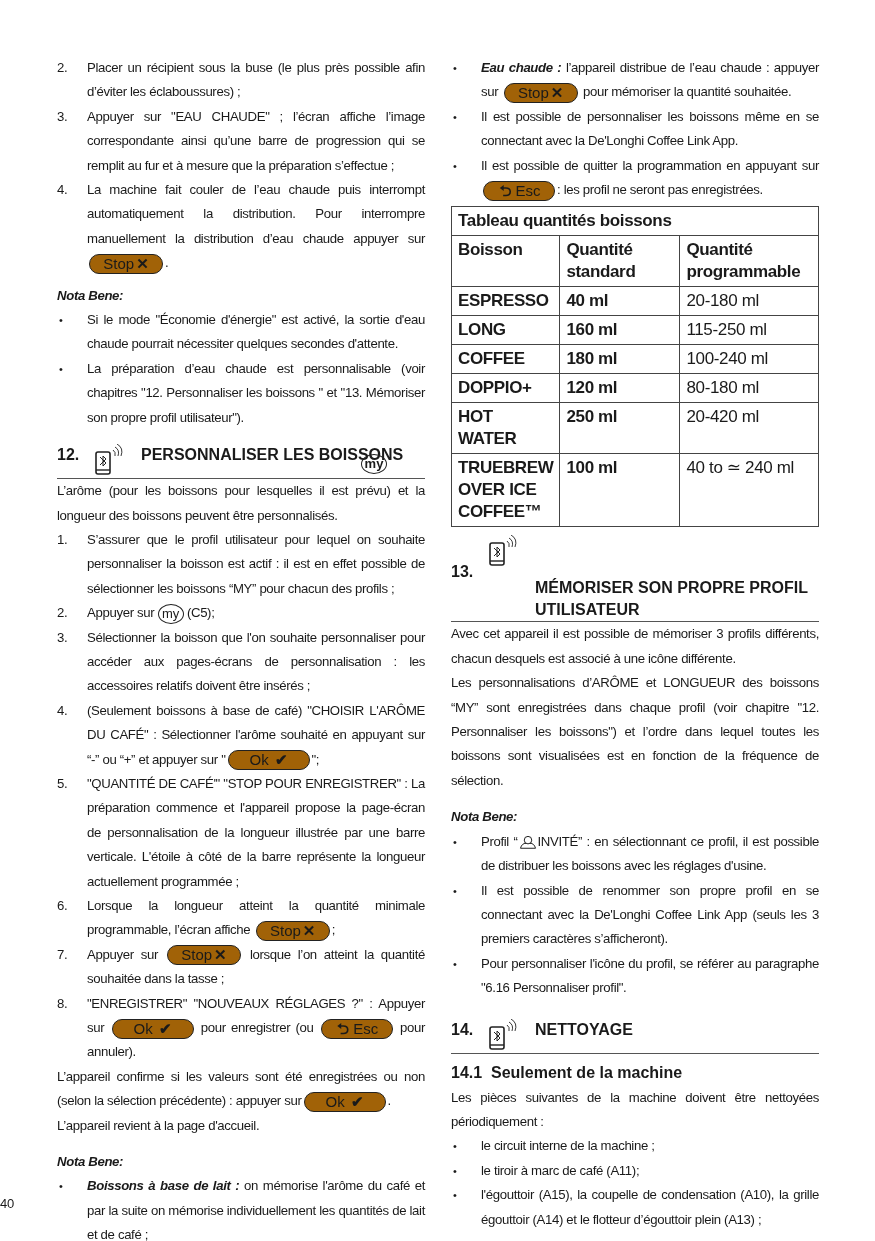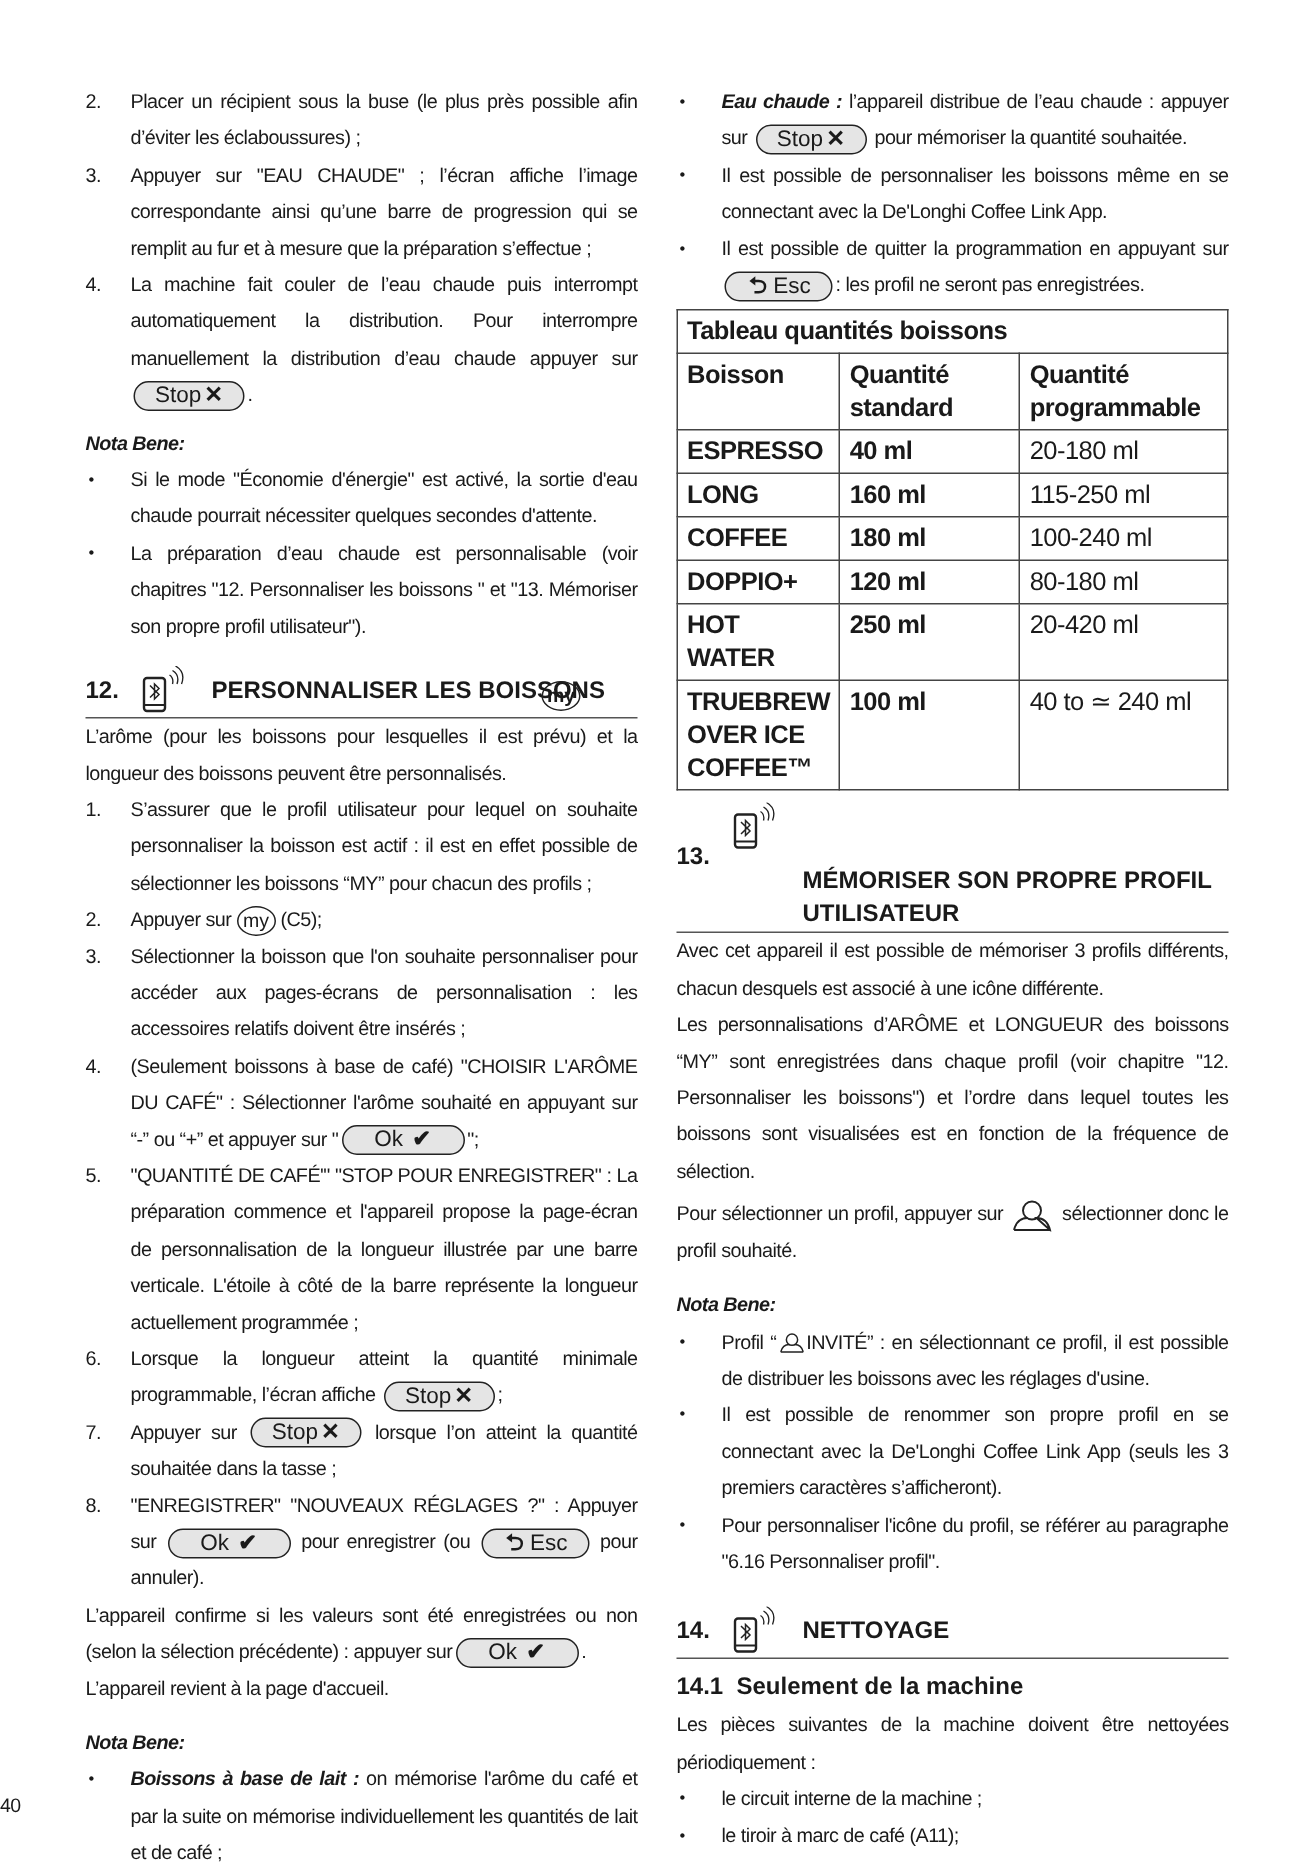--- a/index.html
+++ b/index.html
@@ -19,36 +19,36 @@
   .item { position: relative; padding-left: 30px; text-align: justify; }
   .item .num { position: absolute; left: 0; top: 0; }
   .bullet { position: relative; padding-left: 30px; text-align: justify; }
   .bullet::before { content: "•"; position: absolute; left: 2px; top: 0; font-size: 11px; }
   .nb { font-weight: bold; font-style: italic; margin-top: 8px; }
   .bi { font-weight: bold; font-style: italic; }
   .btn {
     display: inline-flex; align-items: center; justify-content: center;
     border: 1.2px solid #222; border-radius: 12px;
     height: 20px; line-height: 18px; padding: 0 10px; vertical-align: middle;
-    font-size: 15px; letter-spacing: 0; background: #e5e5e5; cursor: pointer;
+    font-size: 15px; letter-spacing: 0; background: #a16207; cursor: pointer;
     margin: 0 2px;
   }
   .btn .x { font-weight: bold; margin-left: 2px; font-size: 15px; }
   .btn.ok { min-width: 82px; }
   .btn.esc { min-width: 72px; }
   .btn.stop { min-width: 74px; }
   .my {
     display: inline-flex; align-items: center; justify-content: center;
     width: 26px; height: 20px; border: 1.2px solid #222; border-radius: 50%;
     font-size: 13px; line-height: 14px; vertical-align: middle; letter-spacing: 0;
   }
   .section-title {
     position: relative; font-weight: bold; font-size: 16px; letter-spacing: 0;
     border-bottom: 1.5px solid #555; padding-bottom: 0; margin-top: 10px;
-    display: flex; align-items: center; line-height: 22px;
+    display: flex; align-items: flex-start; line-height: 22px;
   }
   .section-title .snum { width: 36px; flex: none; }
   .section-title .phone { flex: none; margin-right: 18px; margin-bottom: 2px; }
   .section-title .stext { flex: 1; }
   .subsection { font-weight: bold; font-size: 16px; letter-spacing: 0; margin-top: 6px; line-height: 26px; }
   .subsection .snum { display: inline-block; width: 40px; }
   table.qty { width: 100%; border-collapse: collapse; margin-top: 4px; font-size: 17px; line-height: 22px; }
   table.qty td, table.qty th { border: 1.2px solid #444; padding: 3px 6px; vertical-align: top; text-align: left; }
   table.qty th { font-weight: bold; }
   table.qty td.bev { font-weight: bold; width: 102px; }
@@ -224,28 +224,20 @@
     <svg class="phone" width="30" height="32" viewBox="0 0 30 32" style="margin-top:0;">
       <rect x="3" y="8" width="14" height="22" rx="2" fill="none" stroke="#222" stroke-width="1.6"></rect>
       <line x1="3" y1="26" x2="17" y2="26" stroke="#222" stroke-width="1.4"></line>
       <path d="M7 13 L13 19 L10 22 L10 12 L13 15 L7 21" fill="none" stroke="#222" stroke-width="1"></path>
       <path d="M20 6 q3 2 2 6 M22 3 q5 3 3 9 M24 0 q7 4 4 12" fill="none" stroke="#222" stroke-width="0.9"></path>
     </svg>
     <span class="stext" style="margin-top:42px; margin-left:-48px; padding-left:48px; text-indent:0;">MÉMORISER SON PROPRE PROFIL UTILISATEUR</span>
   </div>
   <div class="just">Avec cet appareil il est possible de mémoriser 3 profils différents, chacun desquels est associé à une icône différente.</div>
   <div class="just">Les personnalisations d’ARÔME et LONGUEUR des boissons “MY” sont enregistrées dans chaque profil (voir chapitre "12. Personnaliser les boissons") et l’ordre dans lequel toutes les boissons sont visualisées est en fonction de la fréquence de sélection.</div>
-  <div class="just" style="margin-top:4px;">
-    <span>Pour sélectionner un profil, appuyer sur</span>
-    <svg class="profile-ico" width="32" height="22" viewBox="0 0 32 22">
-      <circle cx="16" cy="8" r="6" fill="none" stroke="#222" stroke-width="1.3"></circle>
-      <path d="M4 21 Q6 13 13 13 M19 13 Q26 13 28 21 Z M4 21 L28 21" fill="none" stroke="#222" stroke-width="1.3"></path>
-    </svg>
-    <span>sélectionner donc le profil souhaité.</span>
-  </div>
 
   <div class="nb" style="margin-top:12px;">Nota Bene:</div>
   <div class="bullet">
     <span>Profil “</span><svg class="profile-ico" width="20" height="16" viewBox="0 0 32 22">
       <circle cx="16" cy="8" r="6" fill="none" stroke="#222" stroke-width="1.6"></circle>
       <path d="M4 21 Q6 13 13 13 M19 13 Q26 13 28 21 M4 21 L28 21" fill="none" stroke="#222" stroke-width="1.6"></path>
     </svg><span>INVITÉ” : en sélectionnant ce profil, il est possible de distribuer les boissons avec les réglages d'usine.</span>
   </div>
   <div class="bullet">Il est possible de renommer son propre profil en se connectant avec la De'Longhi Coffee Link App (seuls les 3 premiers caractères s’afficheront).</div>
   <div class="bullet">Pour personnaliser l'icône du profil, se référer au paragraphe "6.16 Personnaliser profil".</div>

